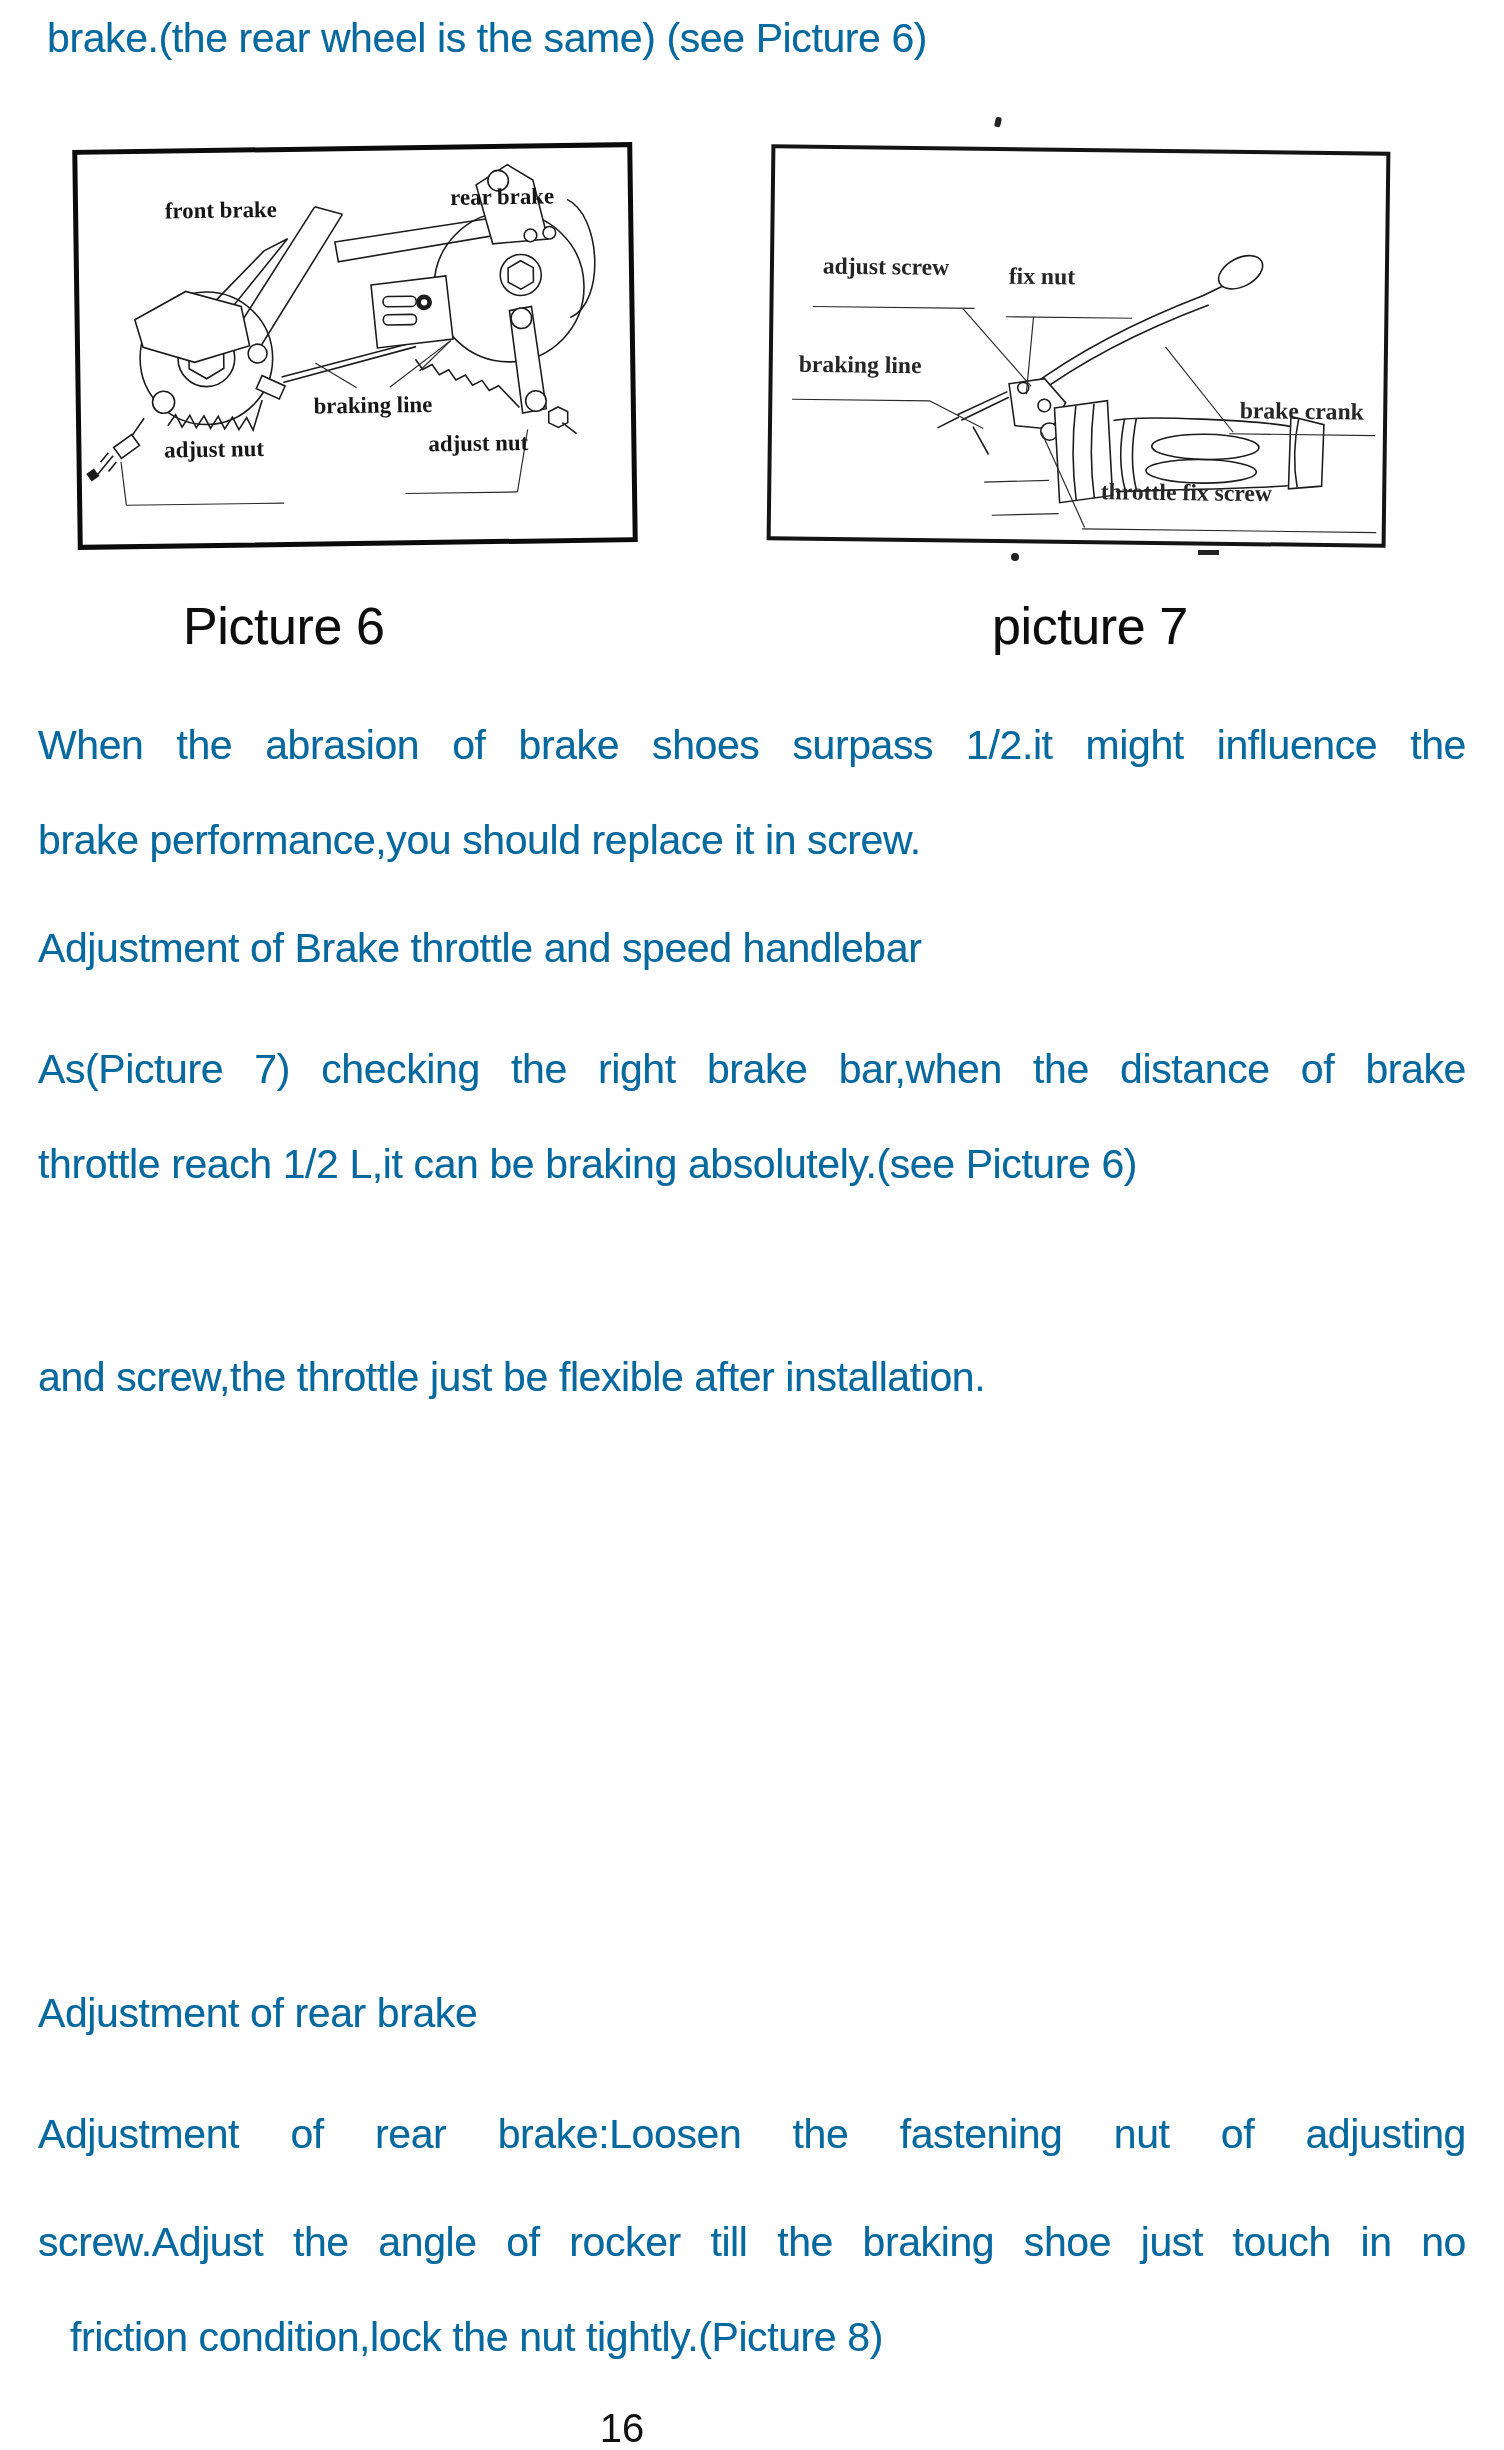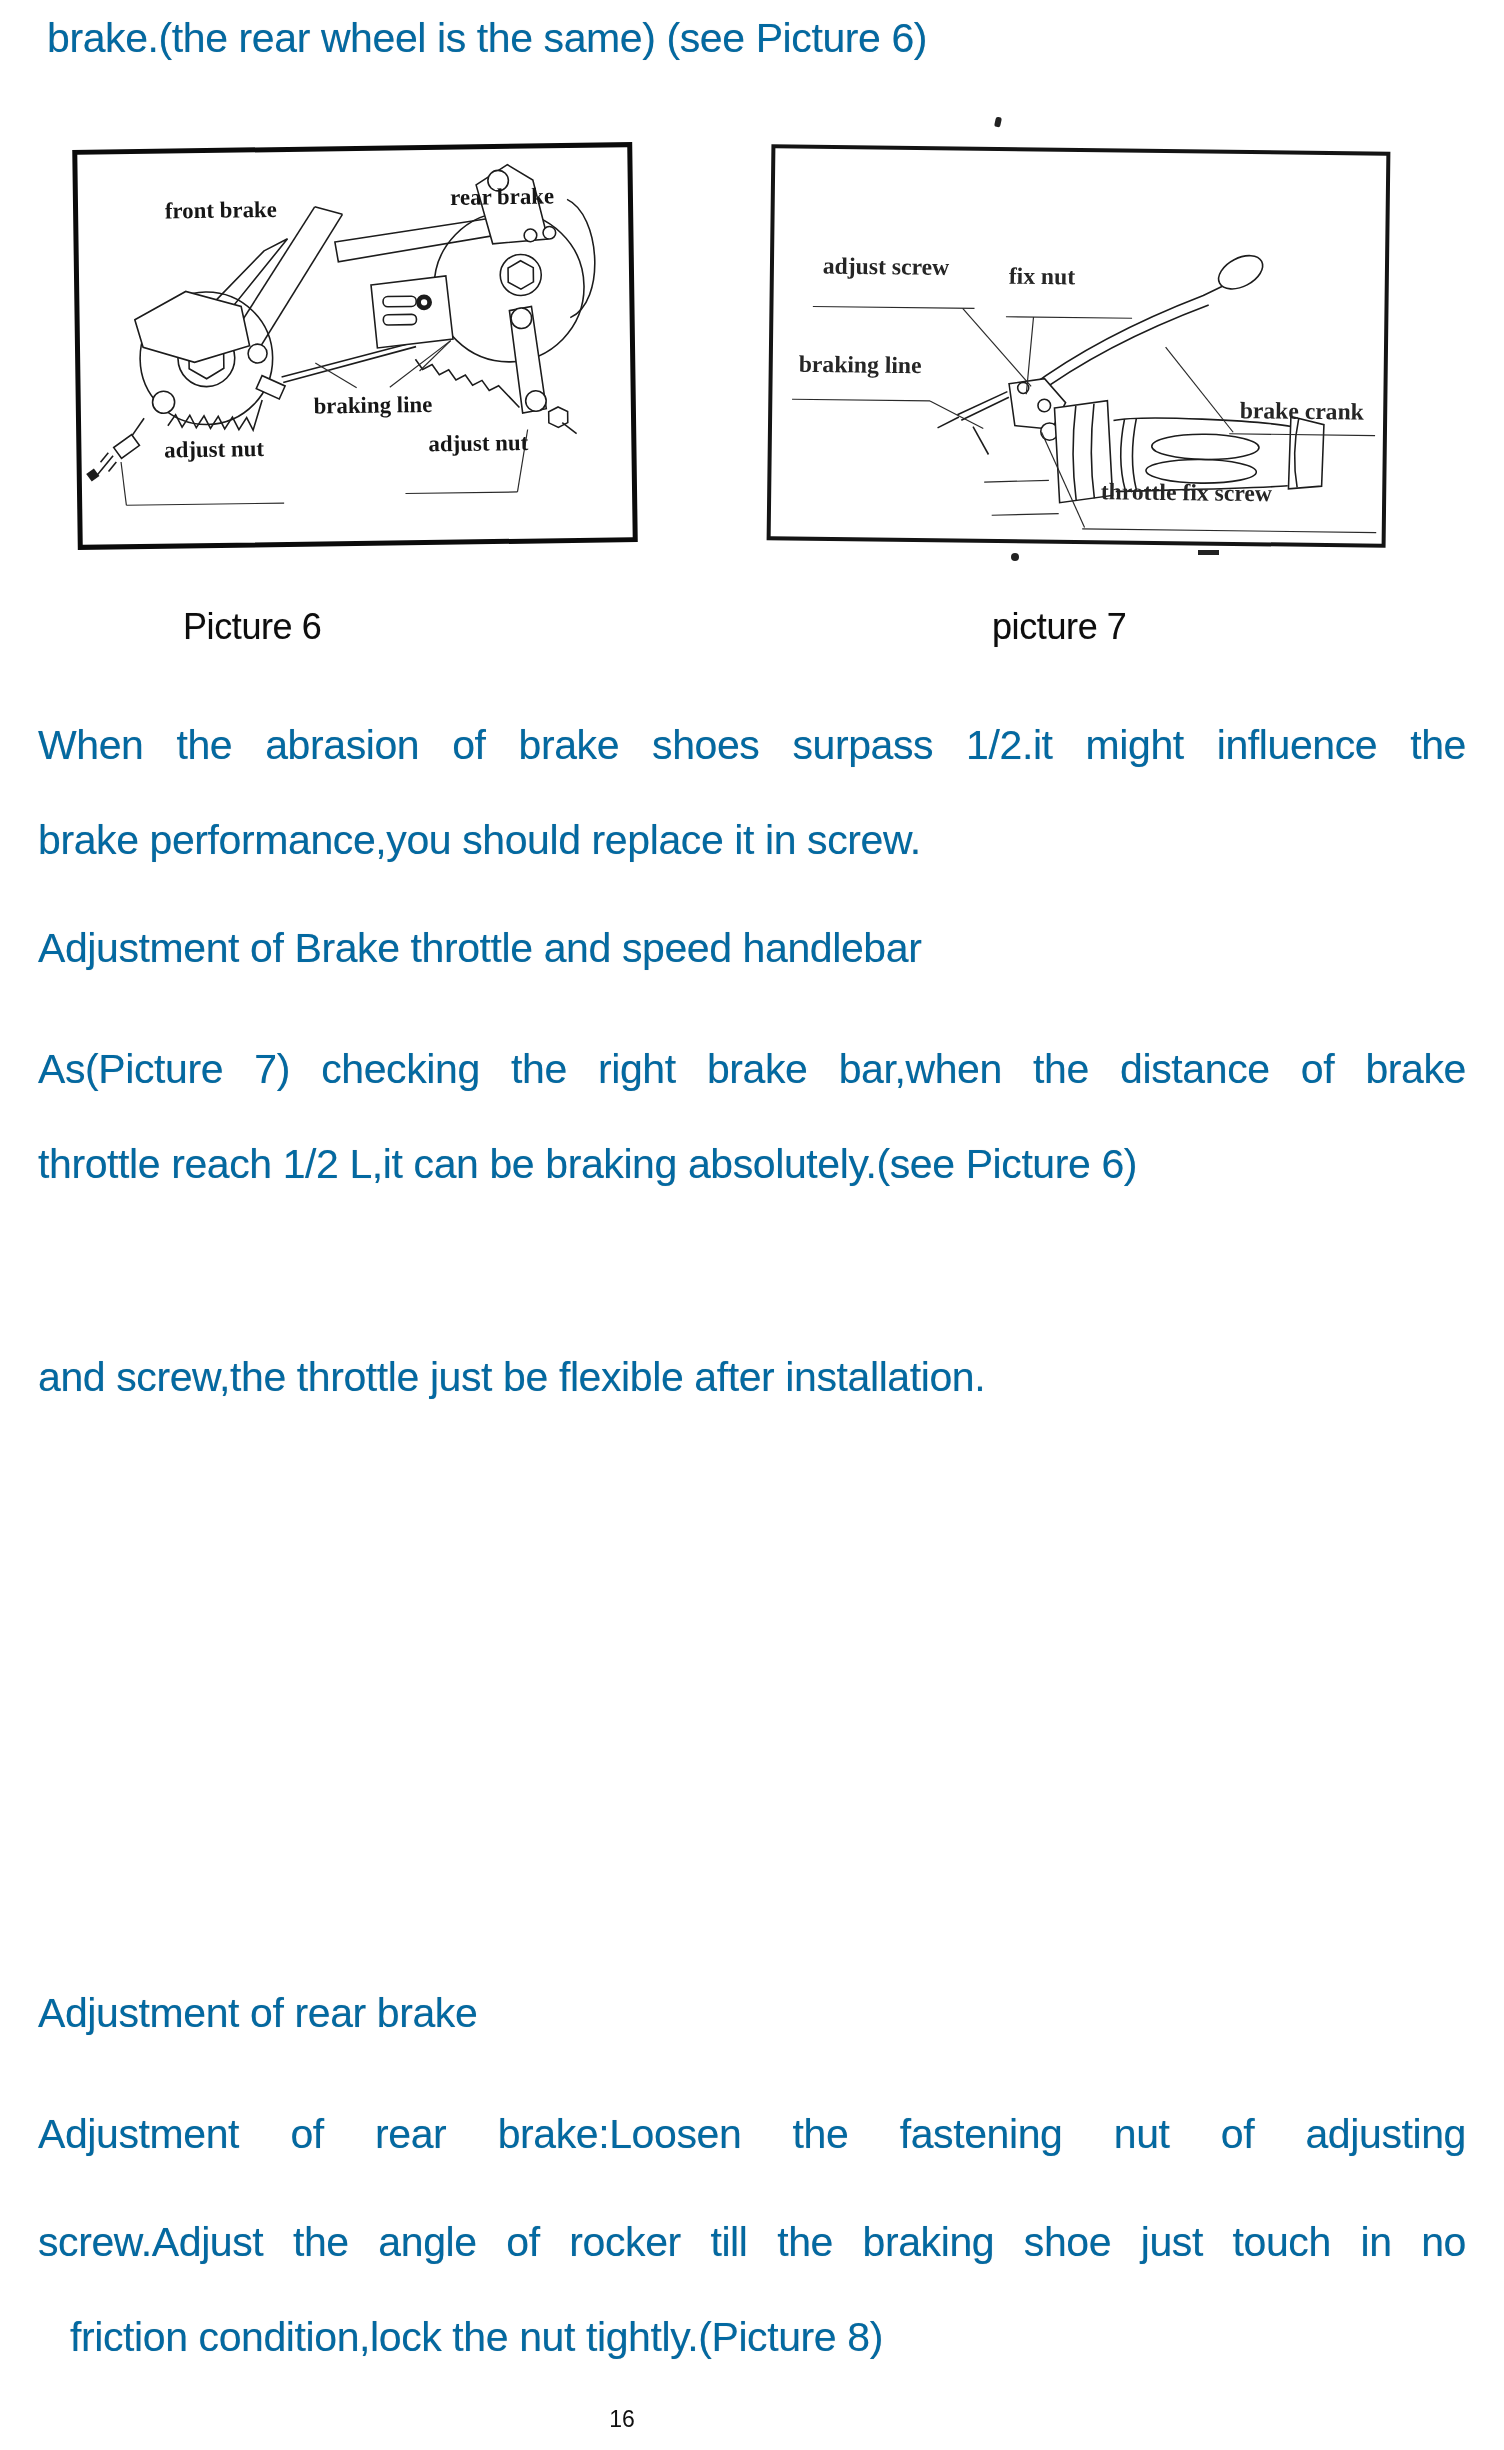--- a/index.html
+++ b/index.html
@@ -2,37 +2,37 @@
 <html style="font-size:12.6px"><head>
 <meta charset="utf-8">
 <style>
   html,body{margin:0;padding:0;background:#ffffff;}
   #page{position:relative;width:1505px;height:2450px;background:#ffffff;overflow:hidden;
         font-family:"Liberation Sans",sans-serif;color:#0e0e0e;}
   .bodyline{position:absolute;left:38px;width:1428px;font-size:41px;line-height:47px;
             letter-spacing:-0.4px;white-space:normal;color:#0369a1;
             text-shadow:0 0 0.8px rgba(0,0,0,0.30);}
   .just{text-align:justify;text-align-last:justify;margin-top:13px;}
-  .caption{position:absolute;font-size:36px;line-height:47px;letter-spacing:-0.4px;
+  .caption{position:absolute;font-size:52px;line-height:47px;letter-spacing:-0.4px;
            color:#0d0d0d;text-shadow:0 0 0.8px rgba(0,0,0,0.30);}
   .figbox{position:absolute;background:#ffffff;box-sizing:border-box;}
   #fig6{left:75px;top:146px;width:560px;height:400px;border:5.5px solid #0b0b0b;
         transform:rotate(-0.8deg);transform-origin:50% 50%;}
   #fig7{left:769px;top:148px;width:619px;height:396px;border:4px solid #141414;
         transform:rotate(0.7deg);transform-origin:50% 50%;}
   svg{display:block;}
   .figlabel{font-family:"Liberation Serif",serif;font-weight:bold;fill:#161616;}
   .f6t{font-size:29px;}
   .f7t{font-size:30px;fill:#262626;}
   .ink{stroke:#1c1c1c;fill:none;stroke-width:2;}
   .inkw{stroke:#1c1c1c;fill:#ffffff;stroke-width:2;}
   .thin{stroke:#2a2a2a;fill:none;stroke-width:1.5;}
   .speck{position:absolute;background:#222;}
   #pagenum{position:absolute;left:0;top:2406px;width:1244px;text-align:center;
-           font-size:23px;color:#101010;}
+           font-size:40px;color:#101010;}
 </style>
 </head>
 <body>
 
 <div id="page">
 
   <div class="bodyline" style="top:15px;left:47px;width:1419px;">brake.(the rear wheel is the same) (see Picture 6)</div>
 
   <div id="fig6" class="figbox">
     <svg width="549" height="389" viewBox="0 0 696 493">

